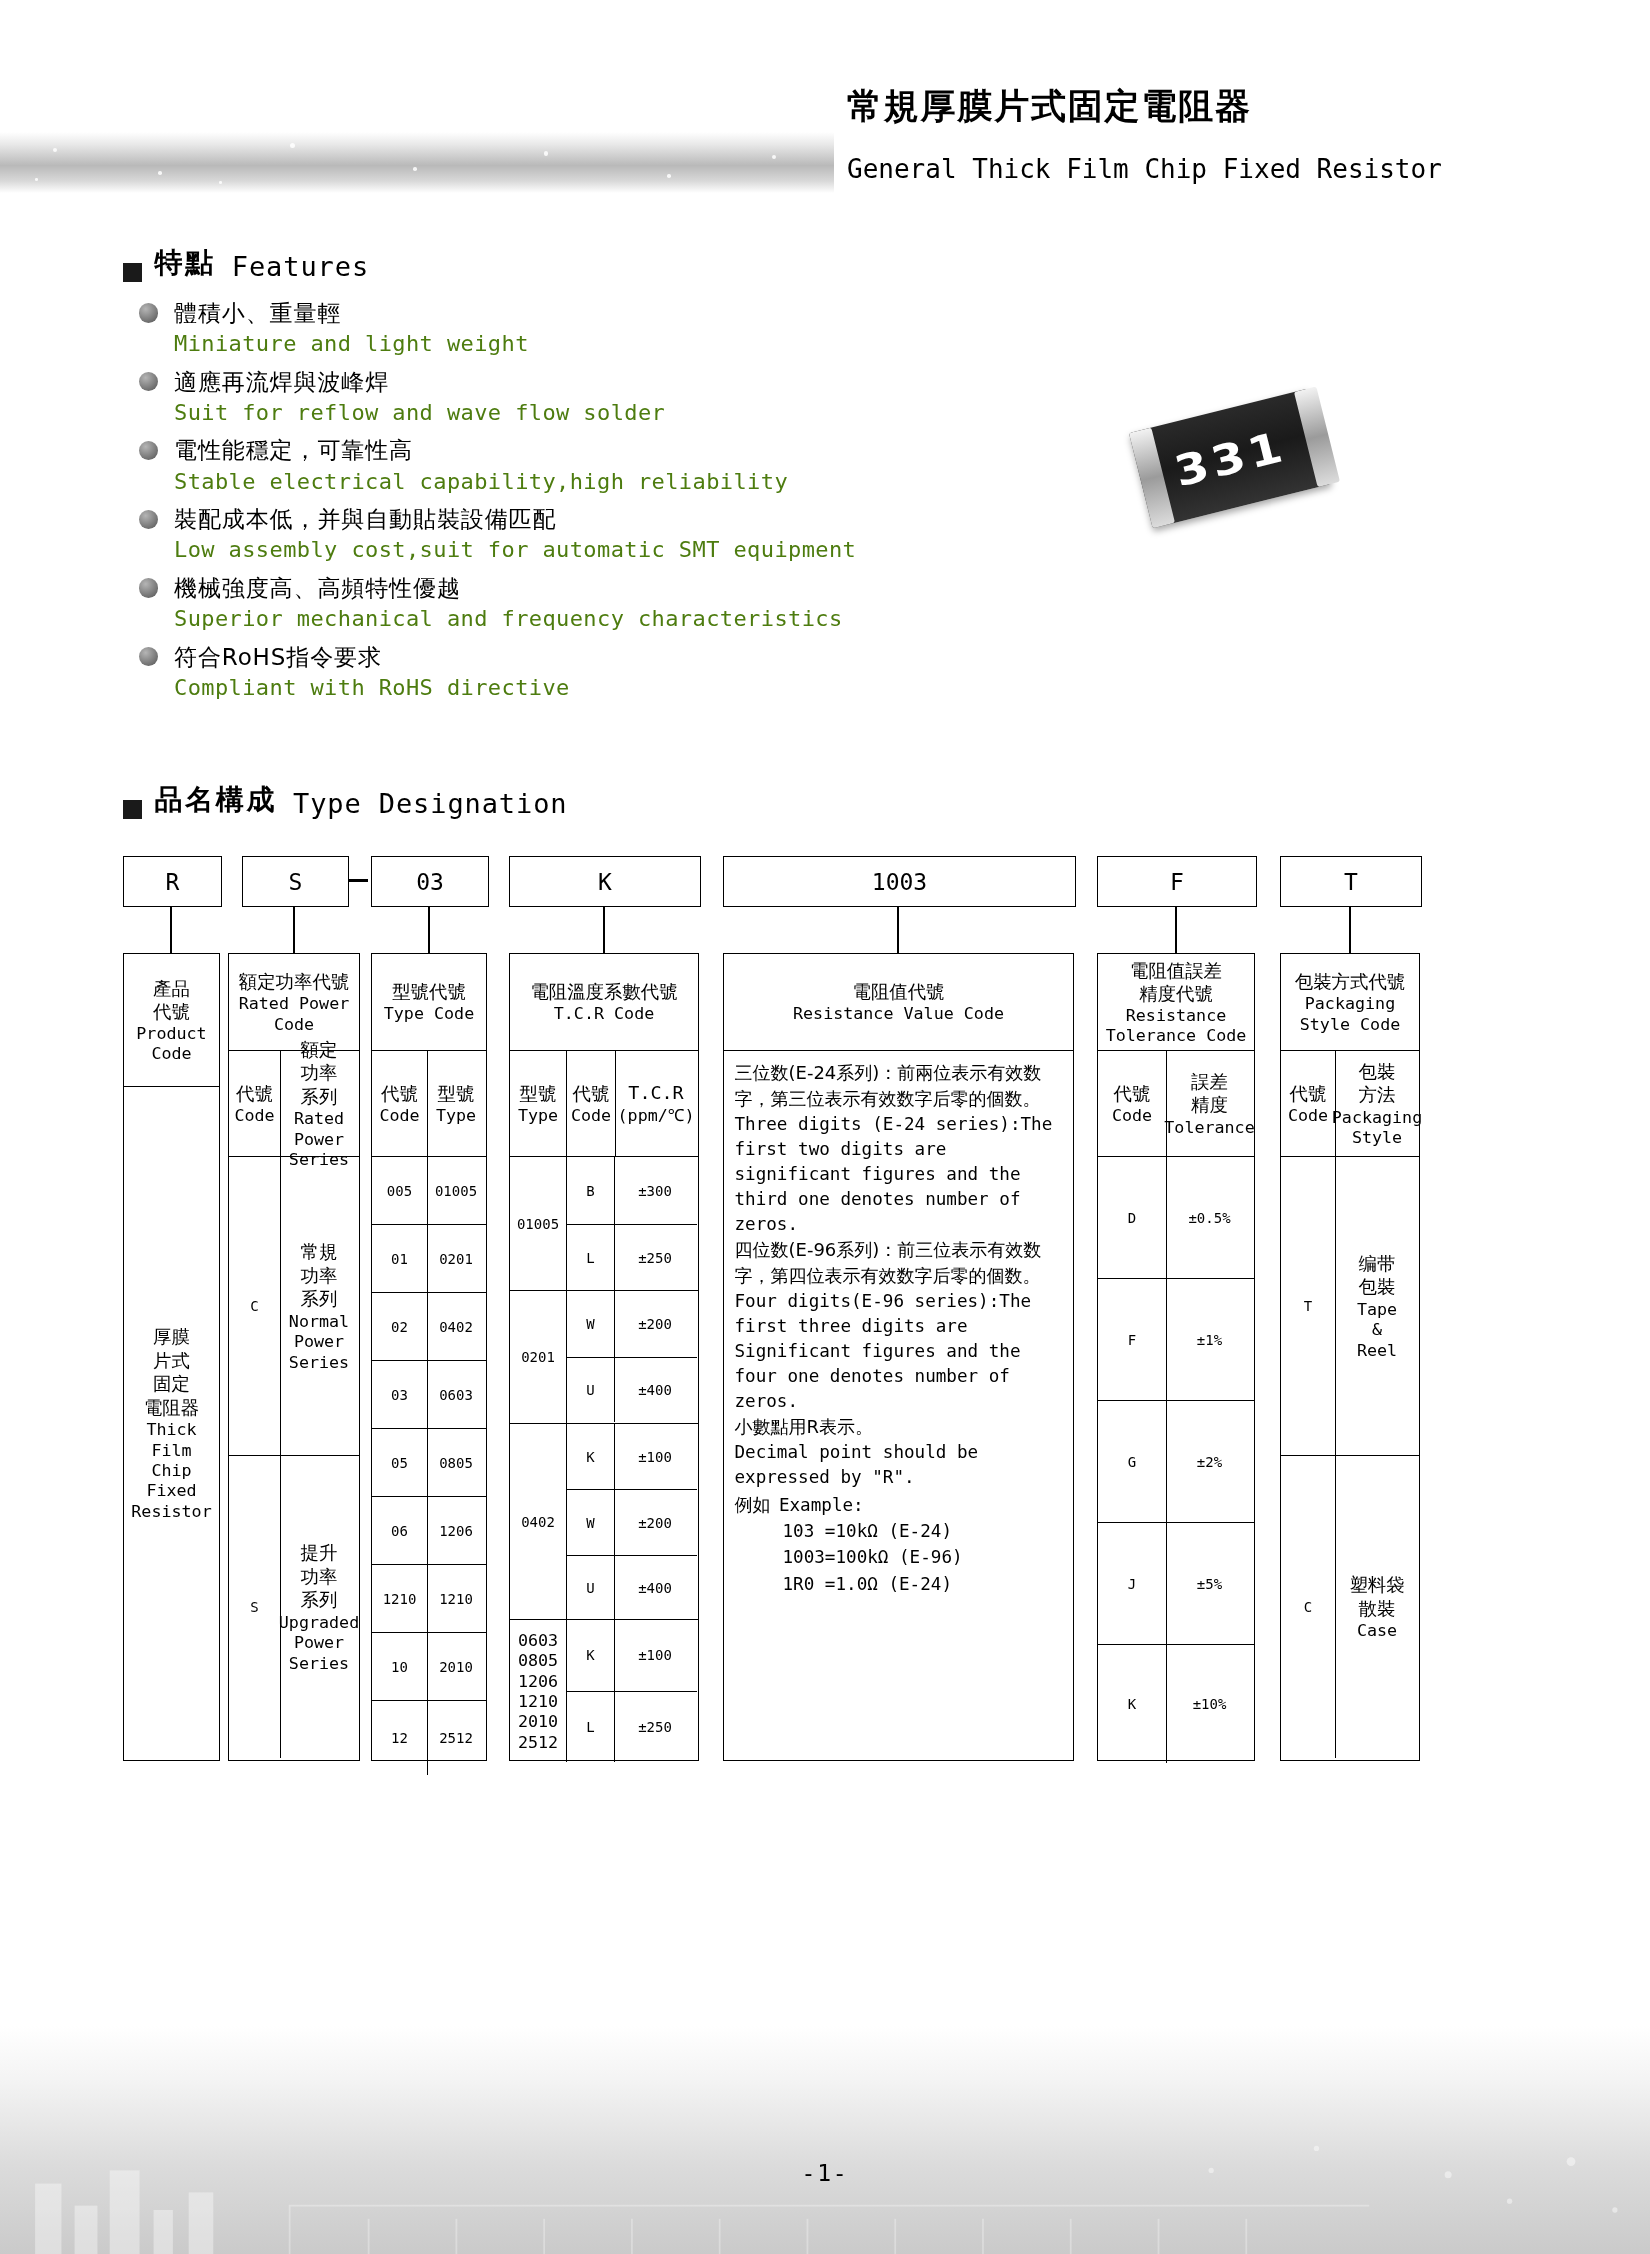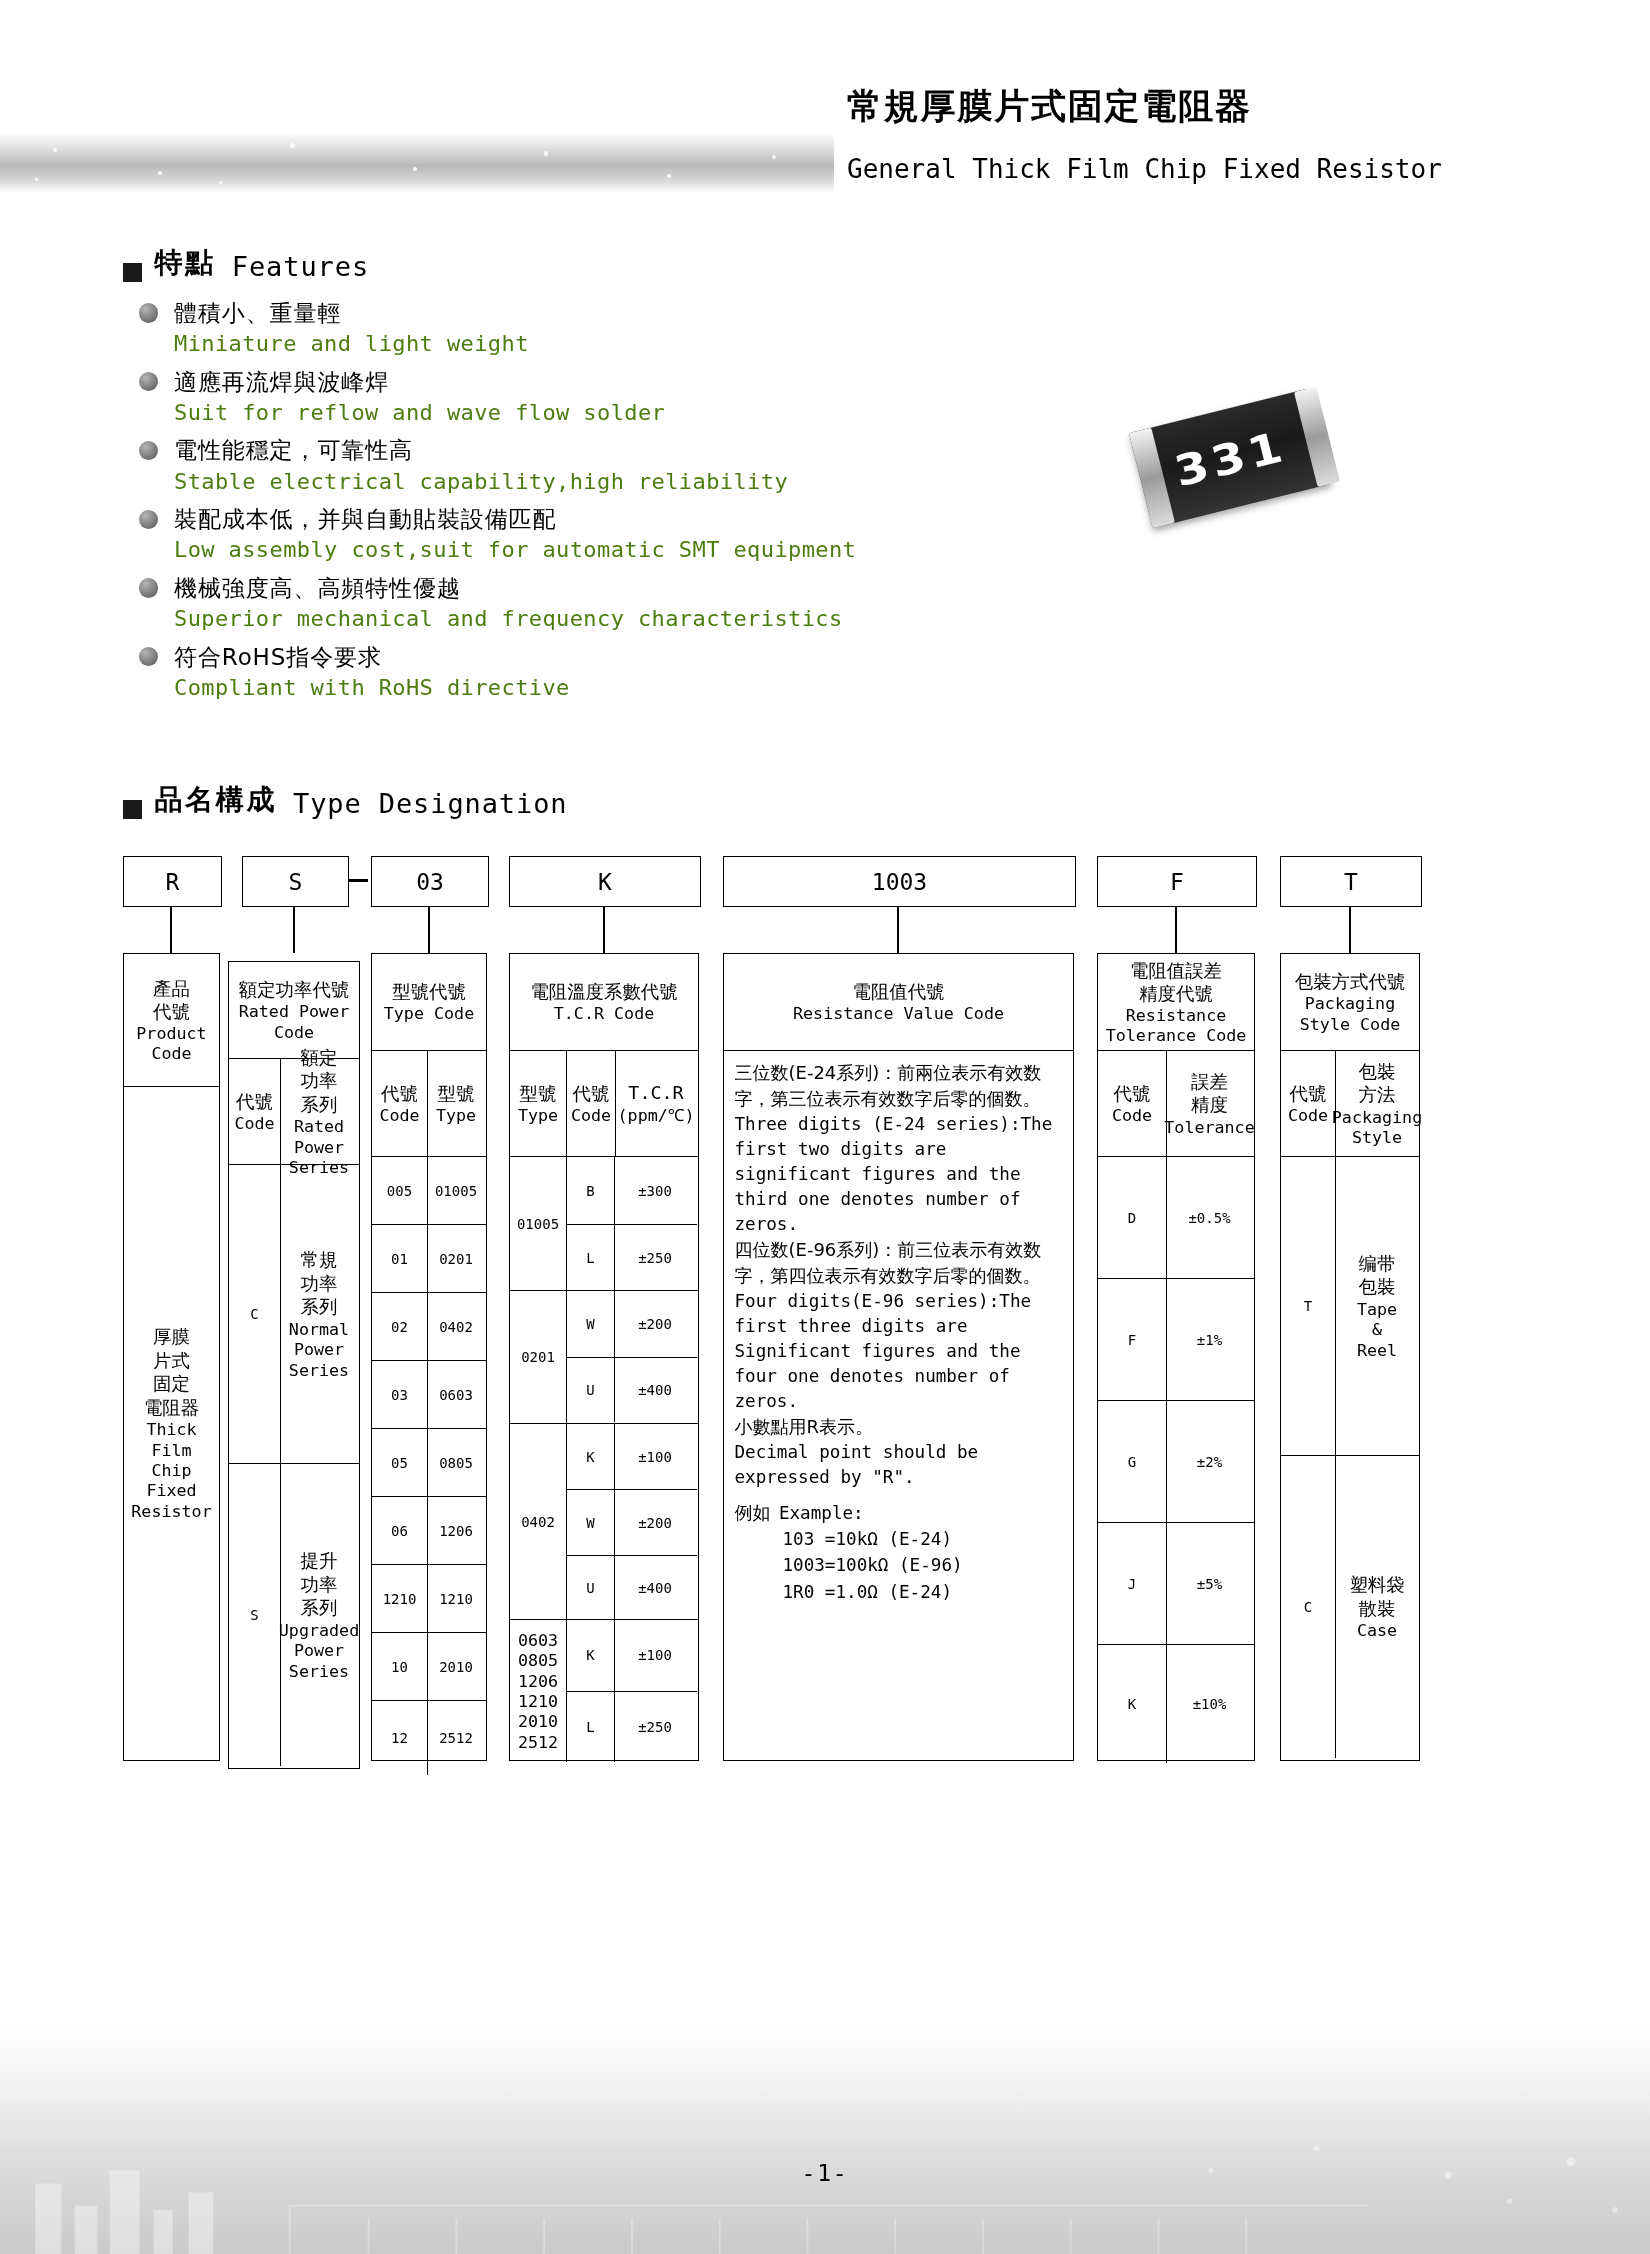--- a/index.html
+++ b/index.html
@@ -220,21 +220,21 @@
         <div class="cellcn">固定</div>
         <div class="cellcn">電阻器</div>
         <div class="cellen">Thick</div>
         <div class="cellen">Film</div>
         <div class="cellen">Chip</div>
         <div class="cellen">Fixed</div>
         <div class="cellen">Resistor</div>
       </div>
     </div>
 
-    <div class="tbl" style="left:105px;top:105px;width:132px;height:808px;">
+    <div class="tbl" style="left:105px;top:97px;width:132px;height:808px;">
       <div class="hdr" style="height:97px;">
         <div class="cn">額定功率代號</div>
         <div class="en">Rated Power</div>
         <div class="en">Code</div>
       </div>
 
       <div class="row bb" style="height:105px;">
         <div class="ctr" style="width:51px;">
           <div class="cellcn">代號</div>
           <div class="cellen">Code</div>
@@ -420,21 +420,21 @@
         <div class="cn">電阻值代號</div>
         <div class="en">Resistance Value Code</div>
       </div>
       <div class="rv-text">
         <div class="cn">三位数(E-24系列)：前兩位表示有效数字，第三位表示有效数字后零的個数。</div>
         <div class="en">Three digits (E-24 series):The first two digits are significant figures and the third one denotes number of zeros.</div>
         <div class="cn">四位数(E-96系列)：前三位表示有效数字，第四位表示有效数字后零的個数。</div>
         <div class="en">Four digits(E-96 series):The first three digits are Significant figures and the four one denotes number of zeros.</div>
         <div class="cn">小數點用R表示。</div>
         <div class="en">Decimal point should be expressed by "R".</div>
-        <div style="margin-top:10px;">
+        <div style="margin-top:2px;">
           <span class="cn">例如</span>
           <span class="en">Example:</span>
         </div>
         <div class="rv-ex">103  =10kΩ (E-24)</div>
         <div class="rv-ex">1003=100kΩ (E-96)</div>
         <div class="rv-ex">1R0 =1.0Ω  (E-24)</div>
       </div>
     </div>
 
     <div class="tbl" style="left:974px;top:97px;width:158px;height:808px;">

